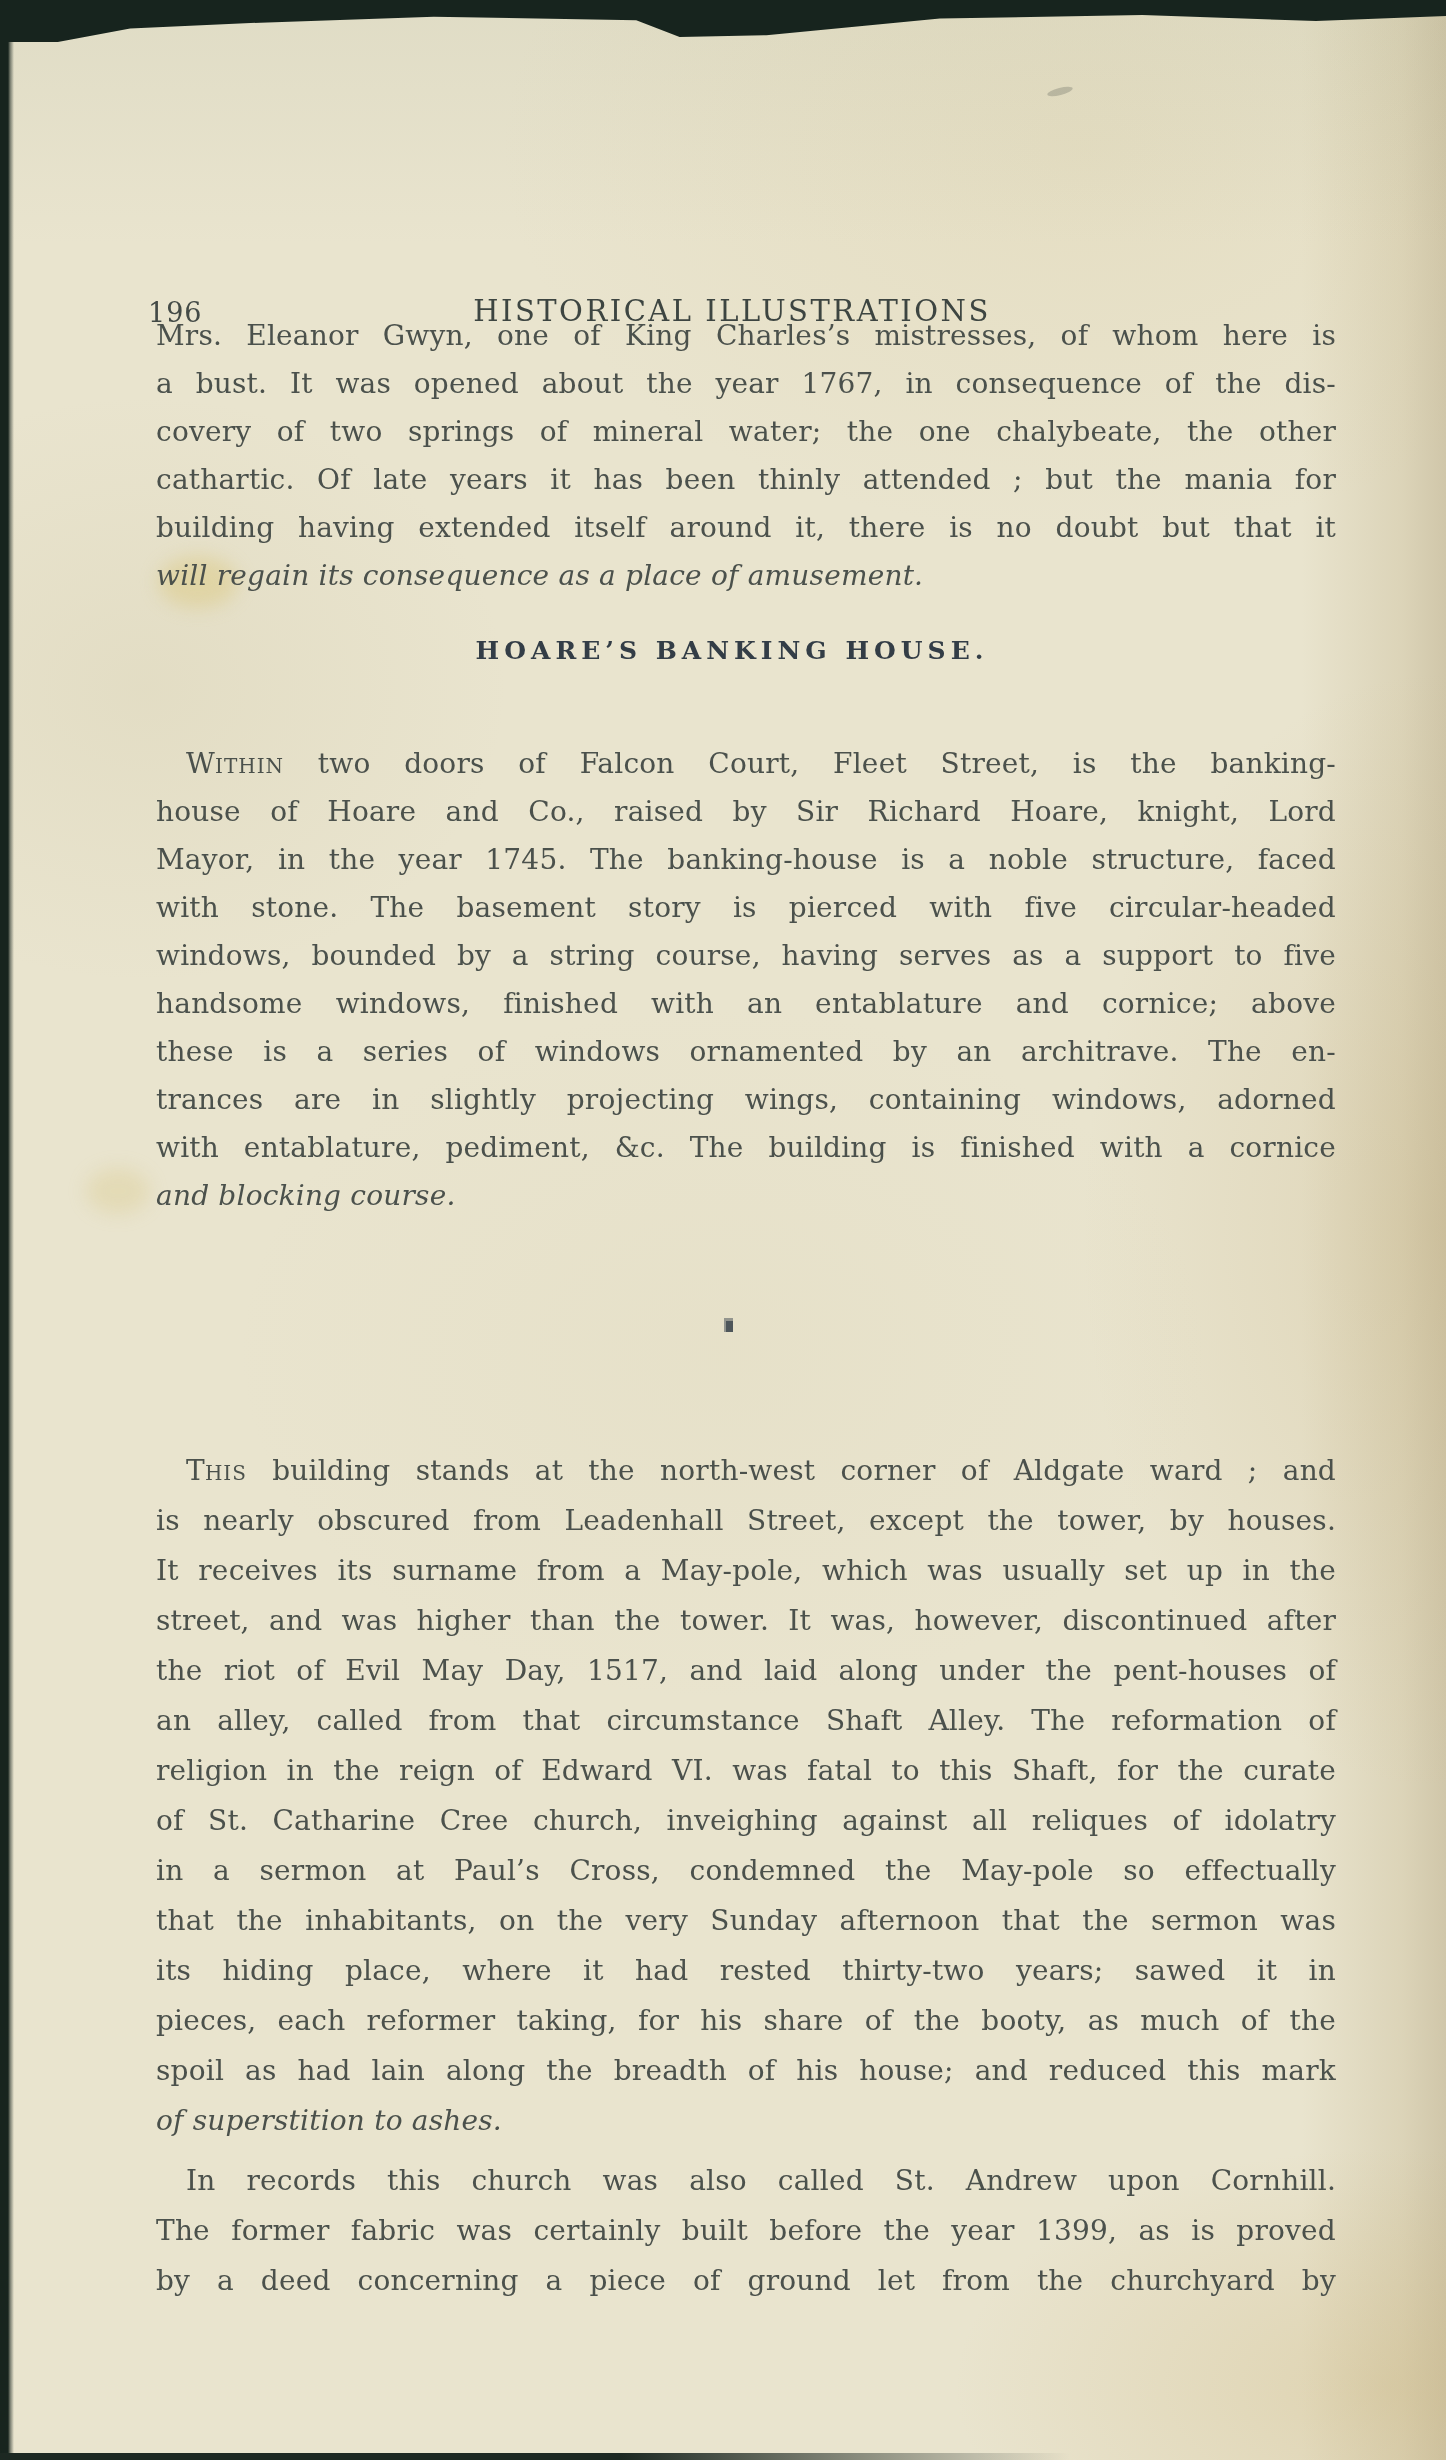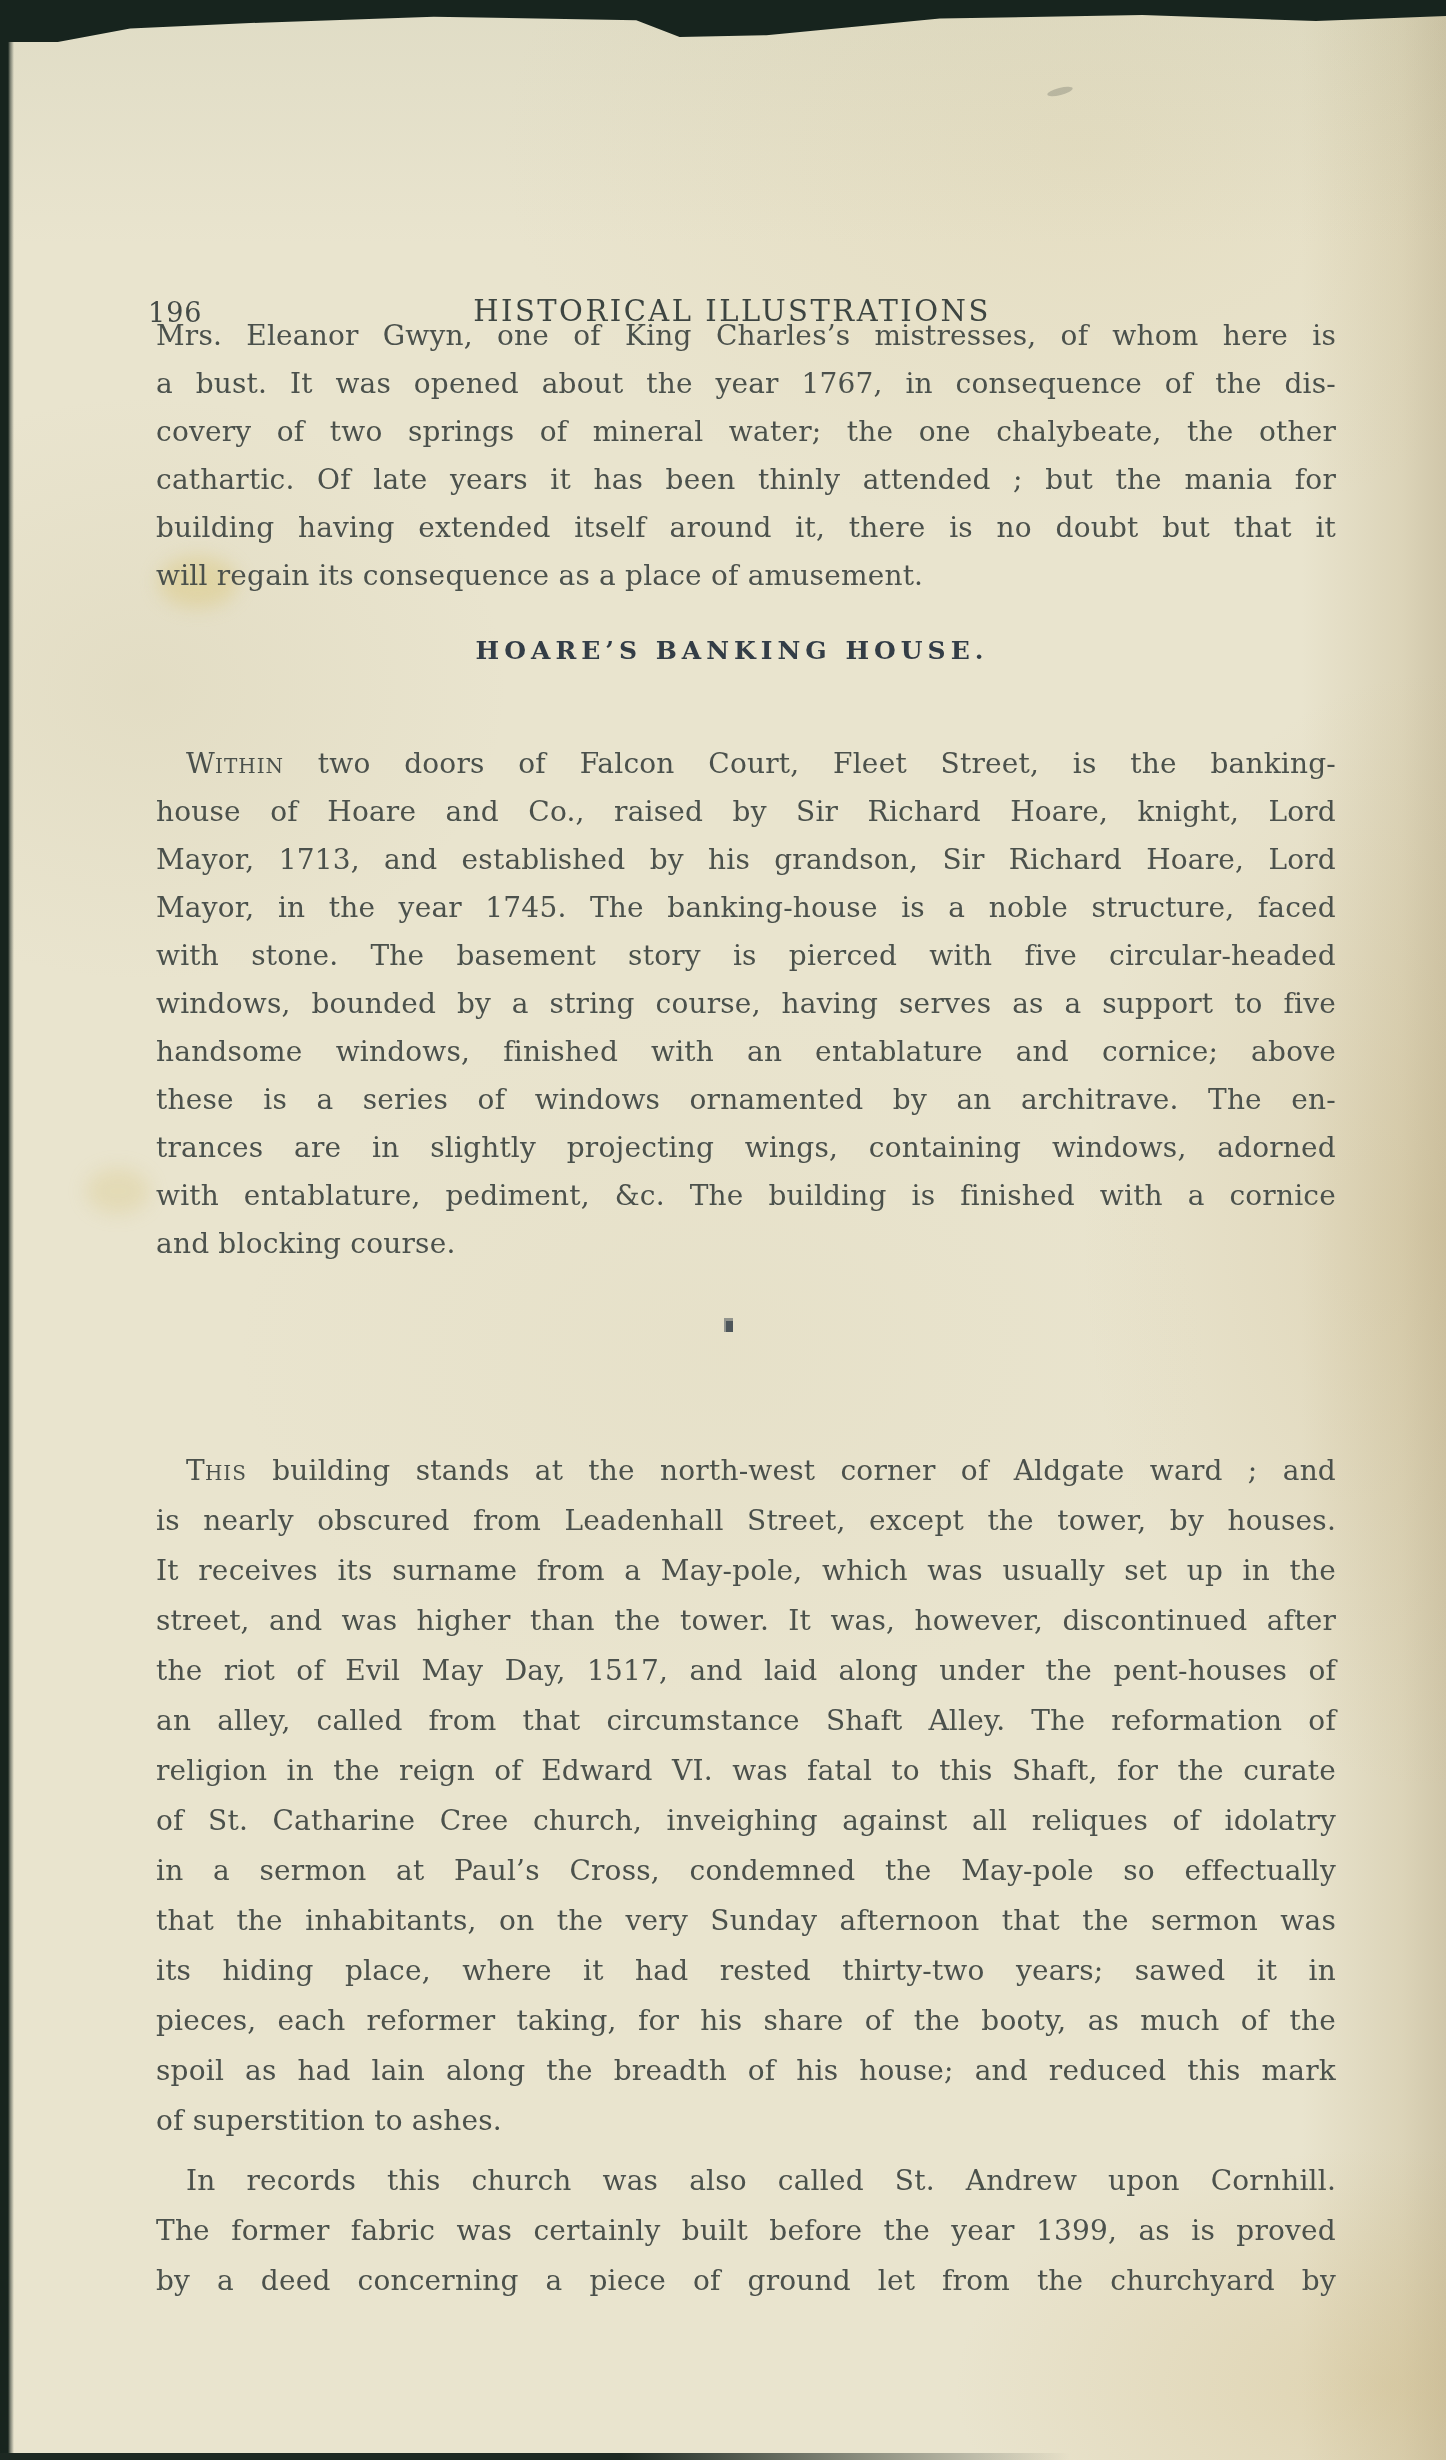--- a/index.html
+++ b/index.html
@@ -46,21 +46,21 @@
   .pagenum{left:148px;top:297px;font-size:27px;color:#434a46;letter-spacing:1px;}
   .runhead{left:142px;top:294px;width:1180px;text-align:center;font-size:29px;letter-spacing:2.5px;color:#3d4541;}
   .heading{left:142px;width:1180px;text-align:center;font-weight:bold;font-size:25px;letter-spacing:5px;color:#333d46;line-height:34px;}
   .h1pos{top:634px;}
   .h2pos{top:1306px;}
   .blot{display:inline-block;width:9px;height:14px;background:#3a434b;margin-right:7px;vertical-align:-1px;opacity:.88;
     box-shadow:inset 2px 3px 0 rgba(233,228,206,0.45);}
   .para{left:156px;width:1180px;font-size:28px;color:#4b514c;letter-spacing:0.2px;}
   .tline{line-height:48px;text-align:justify;text-align-last:justify;white-space:normal;}
   .lh50 .tline{line-height:50px;}
-  .tline.tlast{text-align-last:left;}
+  .tline.tlast{text-align-last:left;font-style:italic;}
   .indent .tline:first-child{text-indent:30px;}
   .sc{font-variant:small-caps;letter-spacing:1px;}
   .p1{top:312px;}
   .p2{top:740px;}
   .p3{top:1406px;margin-top:40px;}
   .p4{top:2156px;}
 </style>
 </head>
 <body>
 
@@ -85,21 +85,20 @@
       <div class="tline tlast">will regain its consequence as a place of amusement.</div>
     </div>
 
   <div class="abs heading h1pos">
     <span>HOARE’S BANKING HOUSE.</span>
   </div>
 
   <div class="abs para p2 indent">
       <div class="tline"><span>W</span><span class="sc">ithin</span> two doors of Falcon Court, Fleet Street, is the banking-</div>
       <div class="tline">house of Hoare and Co., raised by Sir Richard Hoare, knight, Lord</div>
-      <div class="tline">Mayor, 1713, and established by his grandson, Sir Richard Hoare, Lord</div>
       <div class="tline">Mayor, in the year 1745. The banking-house is a noble structure, faced</div>
       <div class="tline">with stone. The basement story is pierced with five circular-headed</div>
       <div class="tline">windows, bounded by a string course, having serves as a support to five</div>
       <div class="tline">handsome windows, finished with an entablature and cornice; above</div>
       <div class="tline">these is a series of windows ornamented by an architrave. The en-</div>
       <div class="tline">trances are in slightly projecting wings, containing windows, adorned</div>
       <div class="tline">with entablature, pediment, &amp;c. The building is finished with a cornice</div>
       <div class="tline tlast">and blocking course.</div>
     </div>
 

